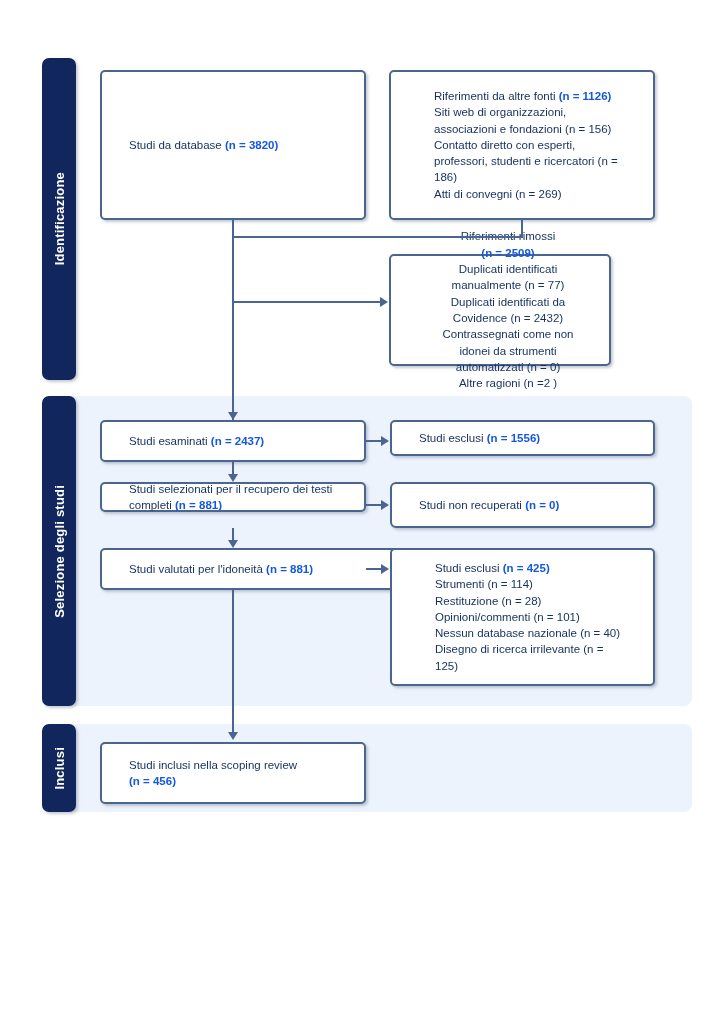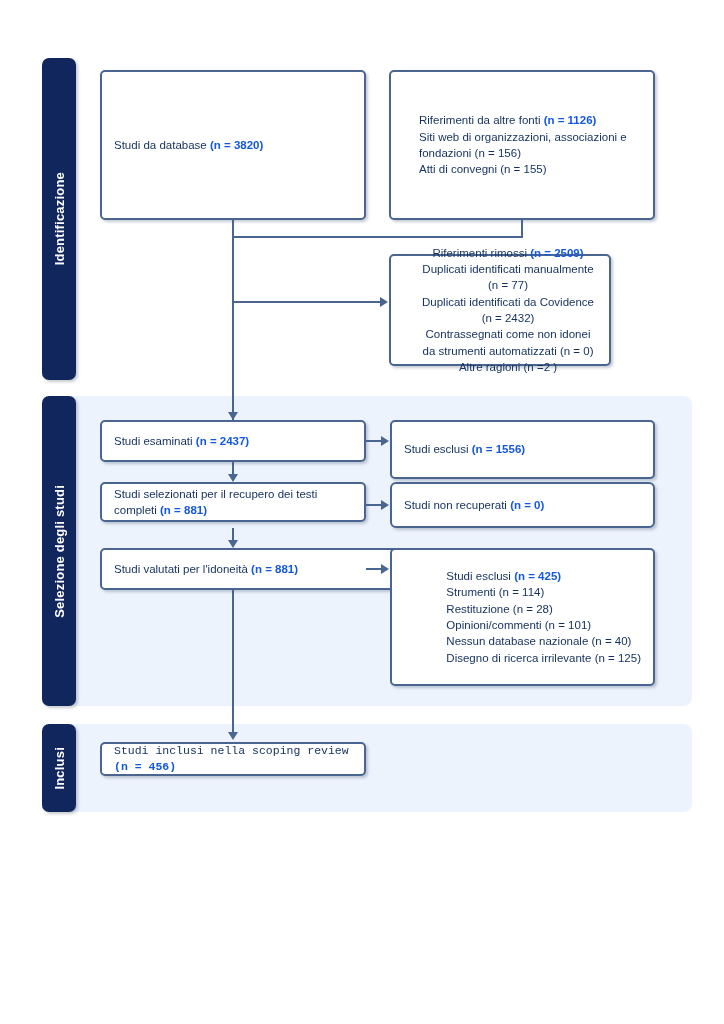--- a/index.html
+++ b/index.html
@@ -59,21 +59,21 @@
   
   .node {
     position: absolute;
     box-sizing: border-box;
     background: #ffffff;
     border: 2px solid #4a6690;
     border-radius: 5px;
     box-shadow: 2px 2px 3px rgba(90,105,130,0.35);
     display: flex;
     align-items: center;
-    padding: 6px 12px;
+    padding: 6px 27px;
   }
   .node .txt {
     font-size: 11.5px;
     line-height: 1.42;
     color: #13305e;
   }
   .node.list { align-items: center; }
   .node.list .txt { padding-left: 16px; }
 
   .count {
@@ -81,27 +81,27 @@
     font-weight: bold;
     white-space: nowrap;
   }
 
   
   .n-db        { left: 100px; top: 70px;  width: 266px; height: 150px; }
   .n-other     { left: 389px; top: 70px;  width: 266px; height: 150px; }
   .n-removed   { left: 389px; top: 254px; width: 222px; height: 112px; text-align: center; }
 
   .n-screened  { left: 100px; top: 420px; width: 266px; height: 42px; }
-  .n-excl1     { left: 390px; top: 420px; width: 265px; height: 59px; }
-  .n-retrieval { left: 100px; top: 482px; width: 266px; height: 40px; }
+  .n-excl1     { left: 390px; top: 420px; width: 265px; height: 36px; }
+  .n-retrieval { left: 100px; top: 482px; width: 266px; height: 30px; }
   .n-notret    { left: 390px; top: 482px; width: 265px; height: 46px; border-radius: 6px; }
   .n-eligible  { left: 100px; top: 548px; width: 302px; height: 42px; }
   .n-excl2     { left: 390px; top: 548px; width: 265px; height: 138px; justify-content: flex-end; }
 
-  .n-included  { left: 100px; top: 742px; width: 266px; height: 34px; font-family: Liberation Mono, monospace; }
+  .n-included  { left: 100px; top: 742px; width: 266px; height: 62px; }
 
   
   .conn {
     position: absolute;
     background: #4a6690;
   }
   .v { width: 2px; }
   .h { height: 2px; }
 
   .arrow-down, .arrow-right {
@@ -143,21 +143,22 @@
       <span>Studi da database </span><span class="count">(n = 3820)</span>
     </div>
   </div>
 
   <div class="node n-other list">
     <div class="txt">
       <div>
         <span>Riferimenti da altre fonti </span><span class="count">(n = 1126)</span>
       </div>
       <div>Siti web di organizzazioni, associazioni e fondazioni (n = 156)</div>
-      <div>Atti di convegni (n = 155)</div>
+      <div>Contatto diretto con esperti, professori, studenti e ricercatori (n = 186)</div>
+      <div>Atti di convegni (n = 269)</div>
     </div>
   </div>
 
   <div class="node n-removed list">
     <div class="txt">
       <div>
         <span>Riferimenti rimossi </span><span class="count">(n = 2509)</span>
       </div>
       <div>Duplicati identificati manualmente (n = 77)</div>
       <div>Duplicati identificati da Covidence (n = 2432)</div>

